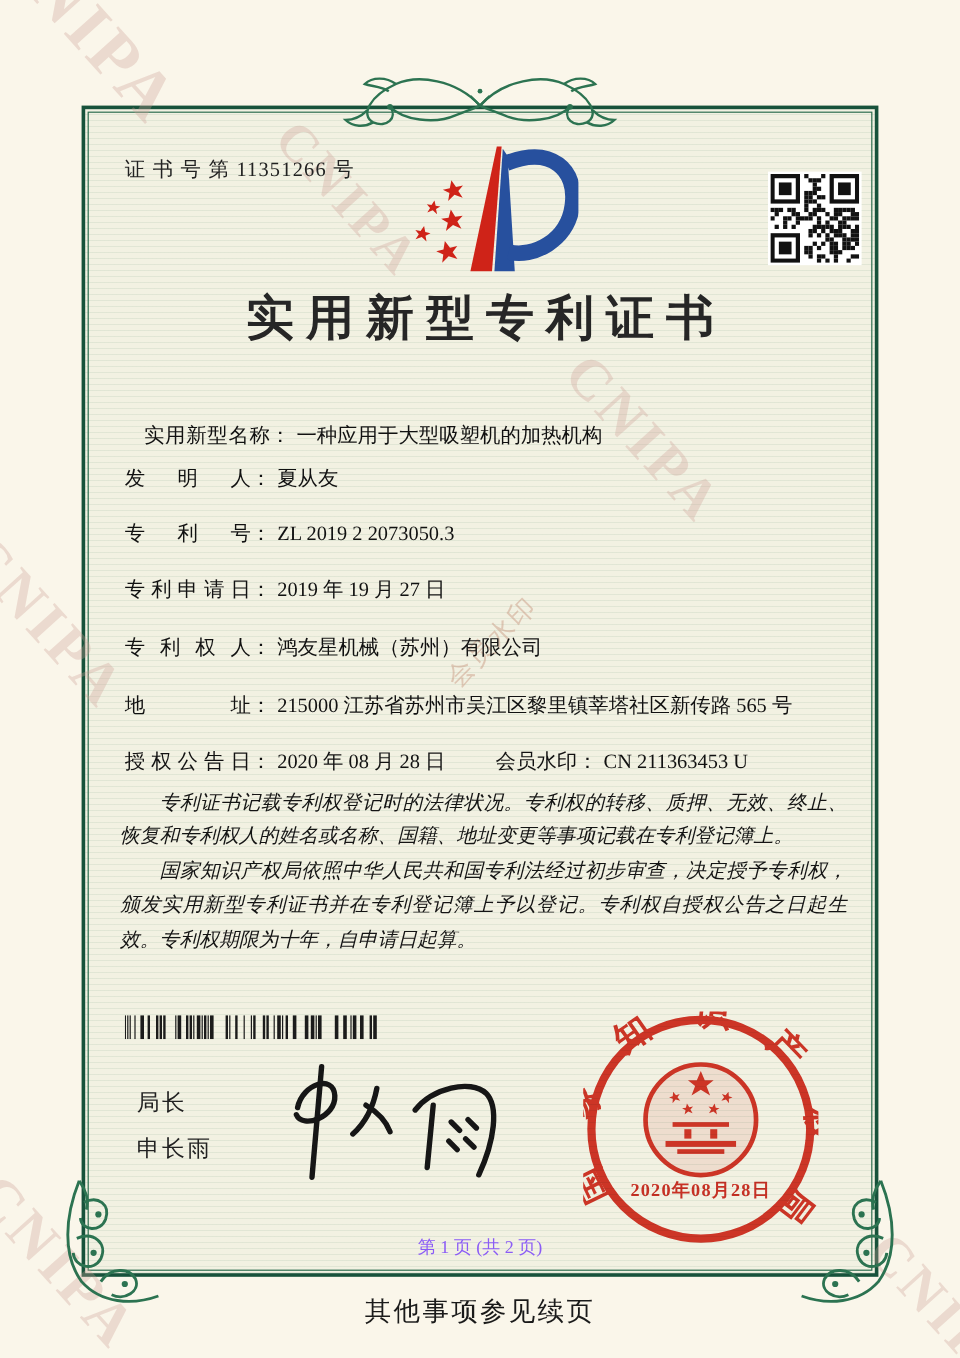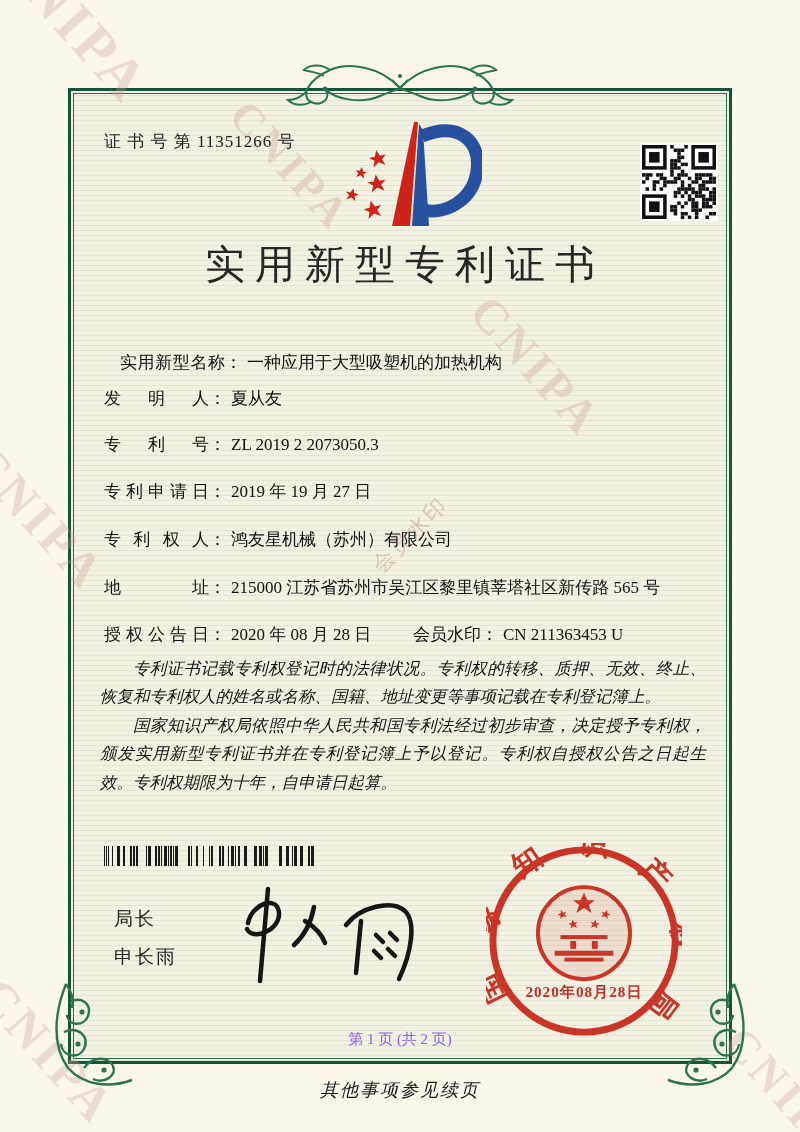--- a/index.html
+++ b/index.html
@@ -28,40 +28,40 @@
   }
   .wm-member{
     position:absolute; z-index:1; font-size:22px; letter-spacing:2px;
     color:rgba(200,152,130,.48); transform:rotate(-45deg); white-space:nowrap;
   }
   .cert-no{position:absolute; left:104px; top:130px; z-index:2; font-size:17px; letter-spacing:1px; color:#222;}
   .logo{position:absolute; left:330px; top:116px; z-index:2;}
   .qr{position:absolute; left:640px; top:143px; z-index:2; background:#fff; padding:2px;}
   .title{
     position:absolute; left:0; top:237px; width:100%; z-index:2;
-    text-align:center; font-size:40px; font-weight:normal; letter-spacing:10px; text-indent:10px;
+    text-align:center; font-size:40px; font-weight:bold; letter-spacing:10px; text-indent:10px;
     color:#262626;
   }
   .frow{position:absolute; left:104px; z-index:2; font-size:17px; white-space:nowrap; color:#111;}
   .flabel{display:inline-block; width:105px; text-align:justify; text-align-last:justify; vertical-align:top;}
   .fcolon{margin-right:5px;}
   .paras{
     position:absolute; left:100px; top:655px; width:606px; z-index:2;
     font-size:16.5px; line-height:1.72; text-align:justify; color:#141414; font-style:italic;
   }
   .paras p{margin:0; text-indent:2em;}
   .barcode{position:absolute; left:104px; top:846px; z-index:2;}
   .director{position:absolute; left:114px; top:906px; z-index:2; font-size:19px; color:#222;
     font-family:"Liberation Sans","DejaVu Sans",sans-serif;}
   .director div{margin-bottom:12px; letter-spacing:2px;}
   .signature{position:absolute; left:222px; top:884px; z-index:2;}
   .seal{position:absolute; left:486px; top:843px; z-index:3; mix-blend-mode:multiply; opacity:.93;}
   .page-info{position:absolute; left:0; top:1030px; width:100%; text-align:center; z-index:2; font-size:15px; color:#8b5cf6;}
   .cont-note{position:absolute; left:0; top:1078px; width:100%; text-align:center; z-index:2;
-    font-size:18px; font-style:italic; letter-spacing:2px; color:#1a1a1a;}
+    font-size:22px; letter-spacing:2px; color:#1a1a1a;}
   .ornament{position:absolute; z-index:2;}
   svg{display:block;}
 </style>
 </head>
 <body>
 
 <div class="page">
 
   <div class="inner-area">
     <div class="inner-line"></div>

